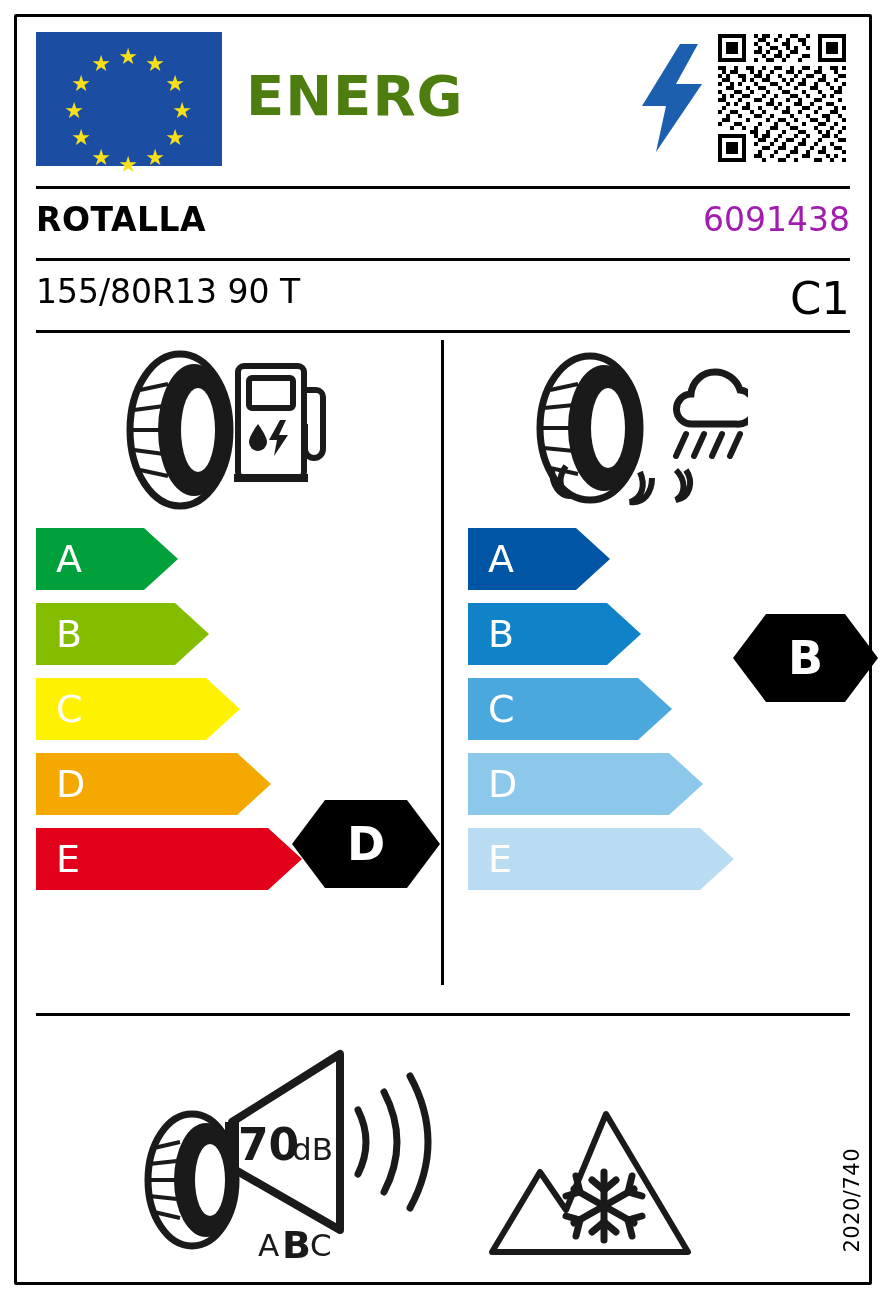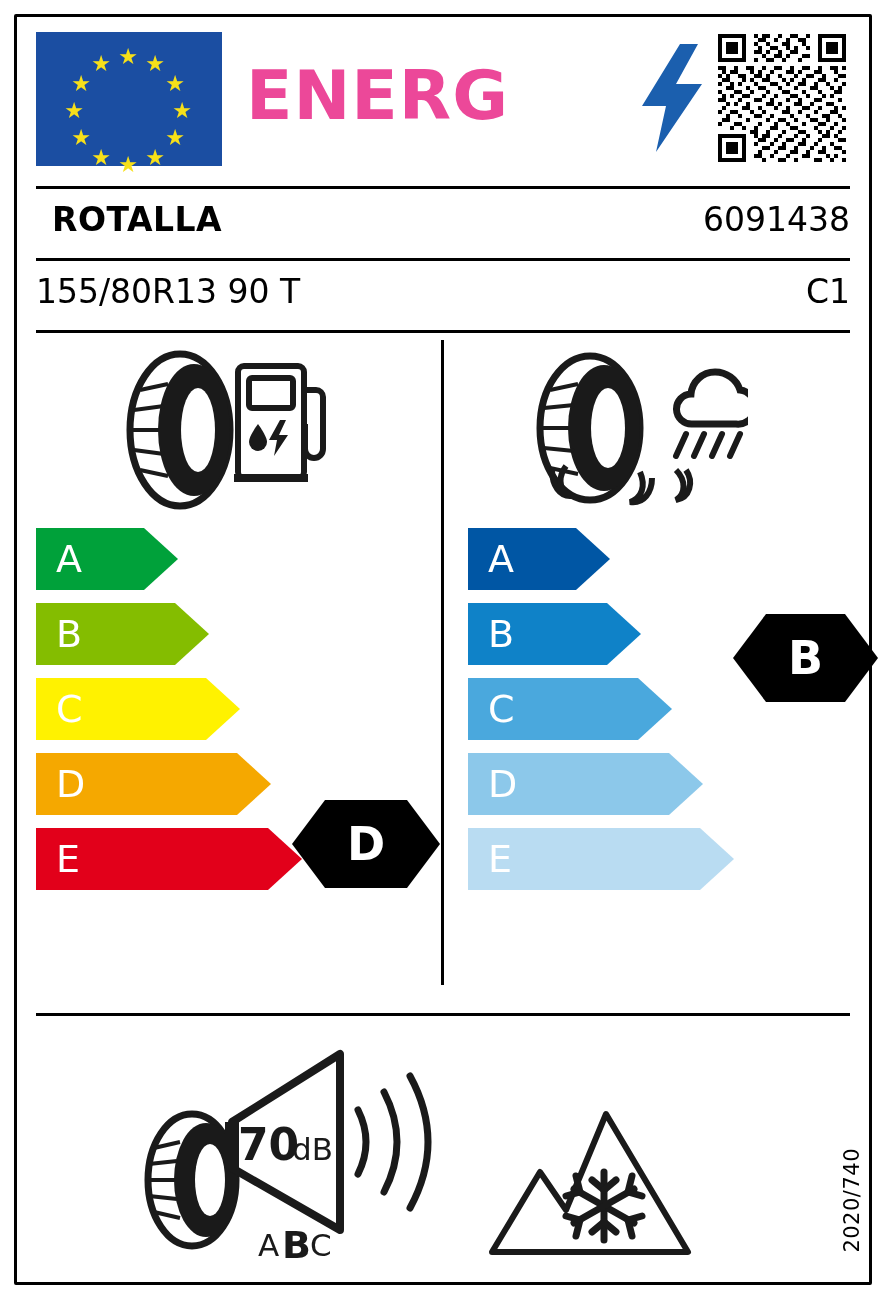--- a/index.html
+++ b/index.html
@@ -47,23 +47,23 @@
     width: 22px;
     height: 22px;
     text-align: center;
   }
   .energ-word {
     position: absolute;
     left: 246px;
     top: 44px;
     font-family: "DejaVu Sans", sans-serif;
     font-weight: bold;
-    font-size: 68px;
+    font-size: 56px;
     letter-spacing: 1px;
-    color: #ec4899;
+    color: #4d7c0f;
     line-height: 104px;
   }
   .bolt {
     position: absolute;
     left: 636px;
     top: 44px;
     width: 70px;
     height: 108px;
   }
   .qr {
@@ -87,42 +87,41 @@
   .rule-4 { top: 1013px; }
 
   .brand {
     position: absolute;
     left: 36px;
     top: 200px;
     font-size: 33px;
     font-weight: bold;
     letter-spacing: 0.5px;
     color: #000;
-    margin-left: 16px;
   }
   .code {
     position: absolute;
     right: 36px;
     top: 200px;
     font-size: 33px;
-    color: #000000;
+    color: #a21caf;
     text-align: right;
   }
   .size {
     position: absolute;
     left: 36px;
     top: 272px;
     font-size: 33px;
     color: #000;
   }
   .class {
     position: absolute;
     right: 36px;
     top: 272px;
-    font-size: 33px;
+    font-size: 45px;
     color: #000;
     text-align: right;
   }
 
   
   .mid-divider {
     position: absolute;
     left: 441px;
     top: 340px;
     width: 3px;

